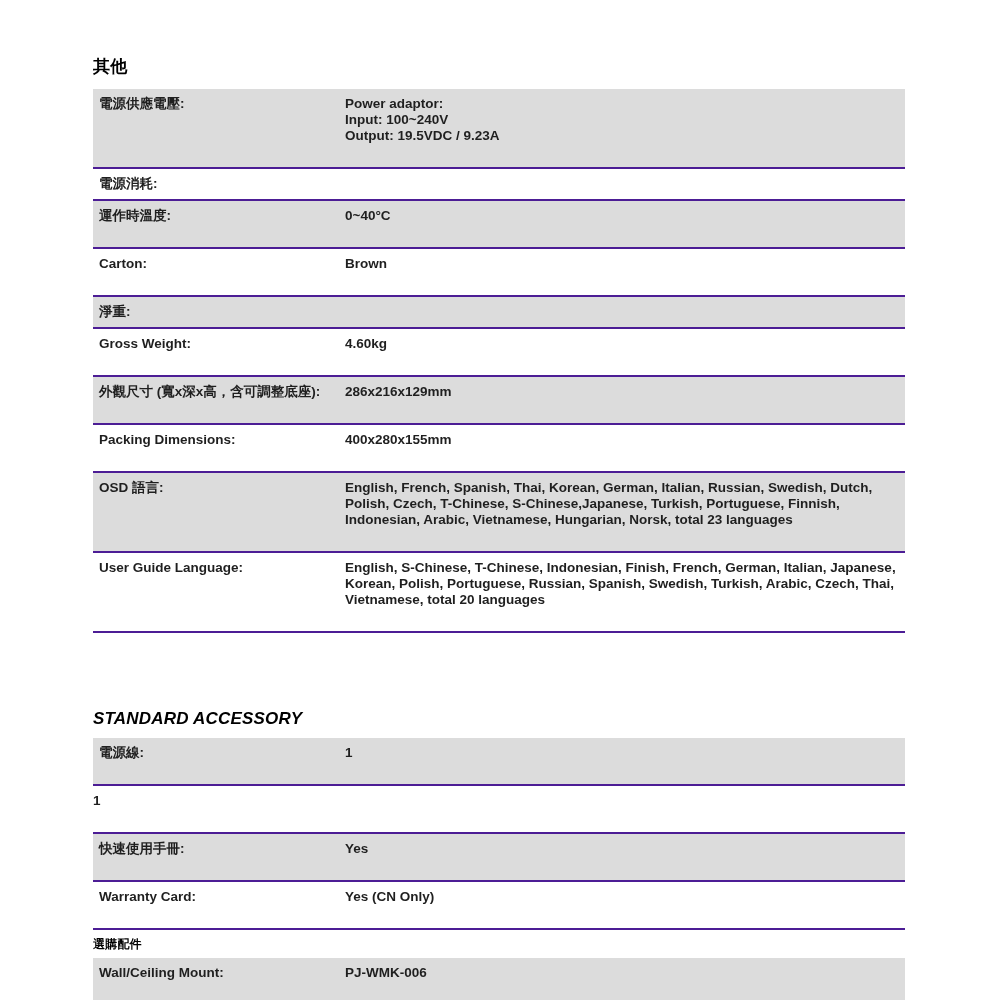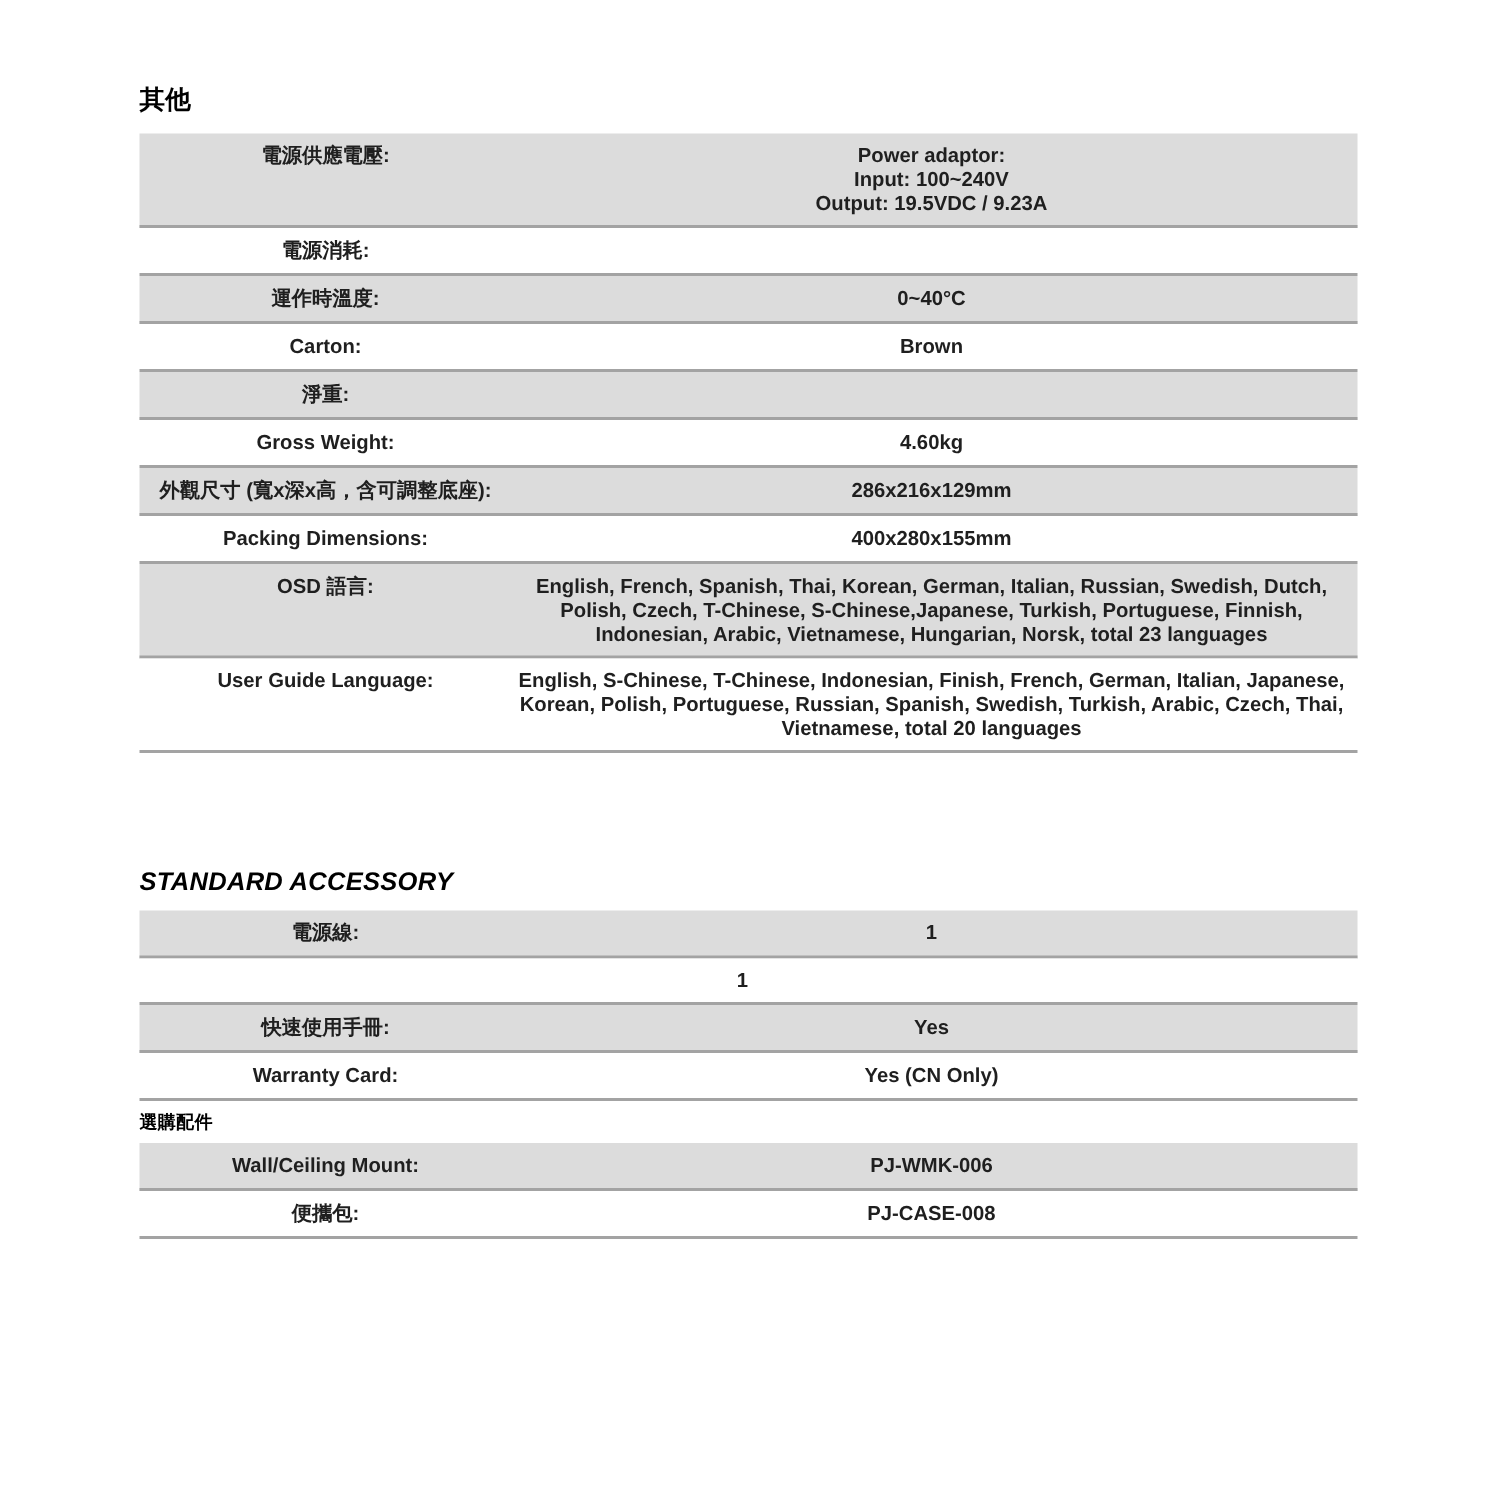--- a/index.html
+++ b/index.html
@@ -36,42 +36,41 @@
   .sec-title.optional {
     margin-top: 6px;
     margin-bottom: 5px;
     font-size: 12px;
   }
   .spec-table {
     width: 100%;
   }
   .spec-row {
     display: flex;
-    border-bottom: 2px solid #a3a3a3;
+    border-bottom: 2px solid #4c1d95;
     background: #ffffff;
-    text-align: center;
   }
   .spec-row.stripe {
     background: #dcdcdc;
   }
   .spec-label, .spec-value {
     font-size: 13.5px;
     line-height: 16px;
     font-weight: bold;
     color: #1f1f1f;
   }
   .spec-label {
     width: 252px;
     min-width: 252px;
     box-sizing: border-box;
     padding: 7px 10px 7px 6px;
   }
   .spec-value {
     flex: 1;
-    padding: 7px 8px 6px 0;
+    padding: 7px 8px 23px 0;
     white-space: pre-line;
   }
 </style>
 </head>
 <body>
 
 <div class="canvas">
   <div class="page">
 
     <h2 class="sec-title">其他</h2>

